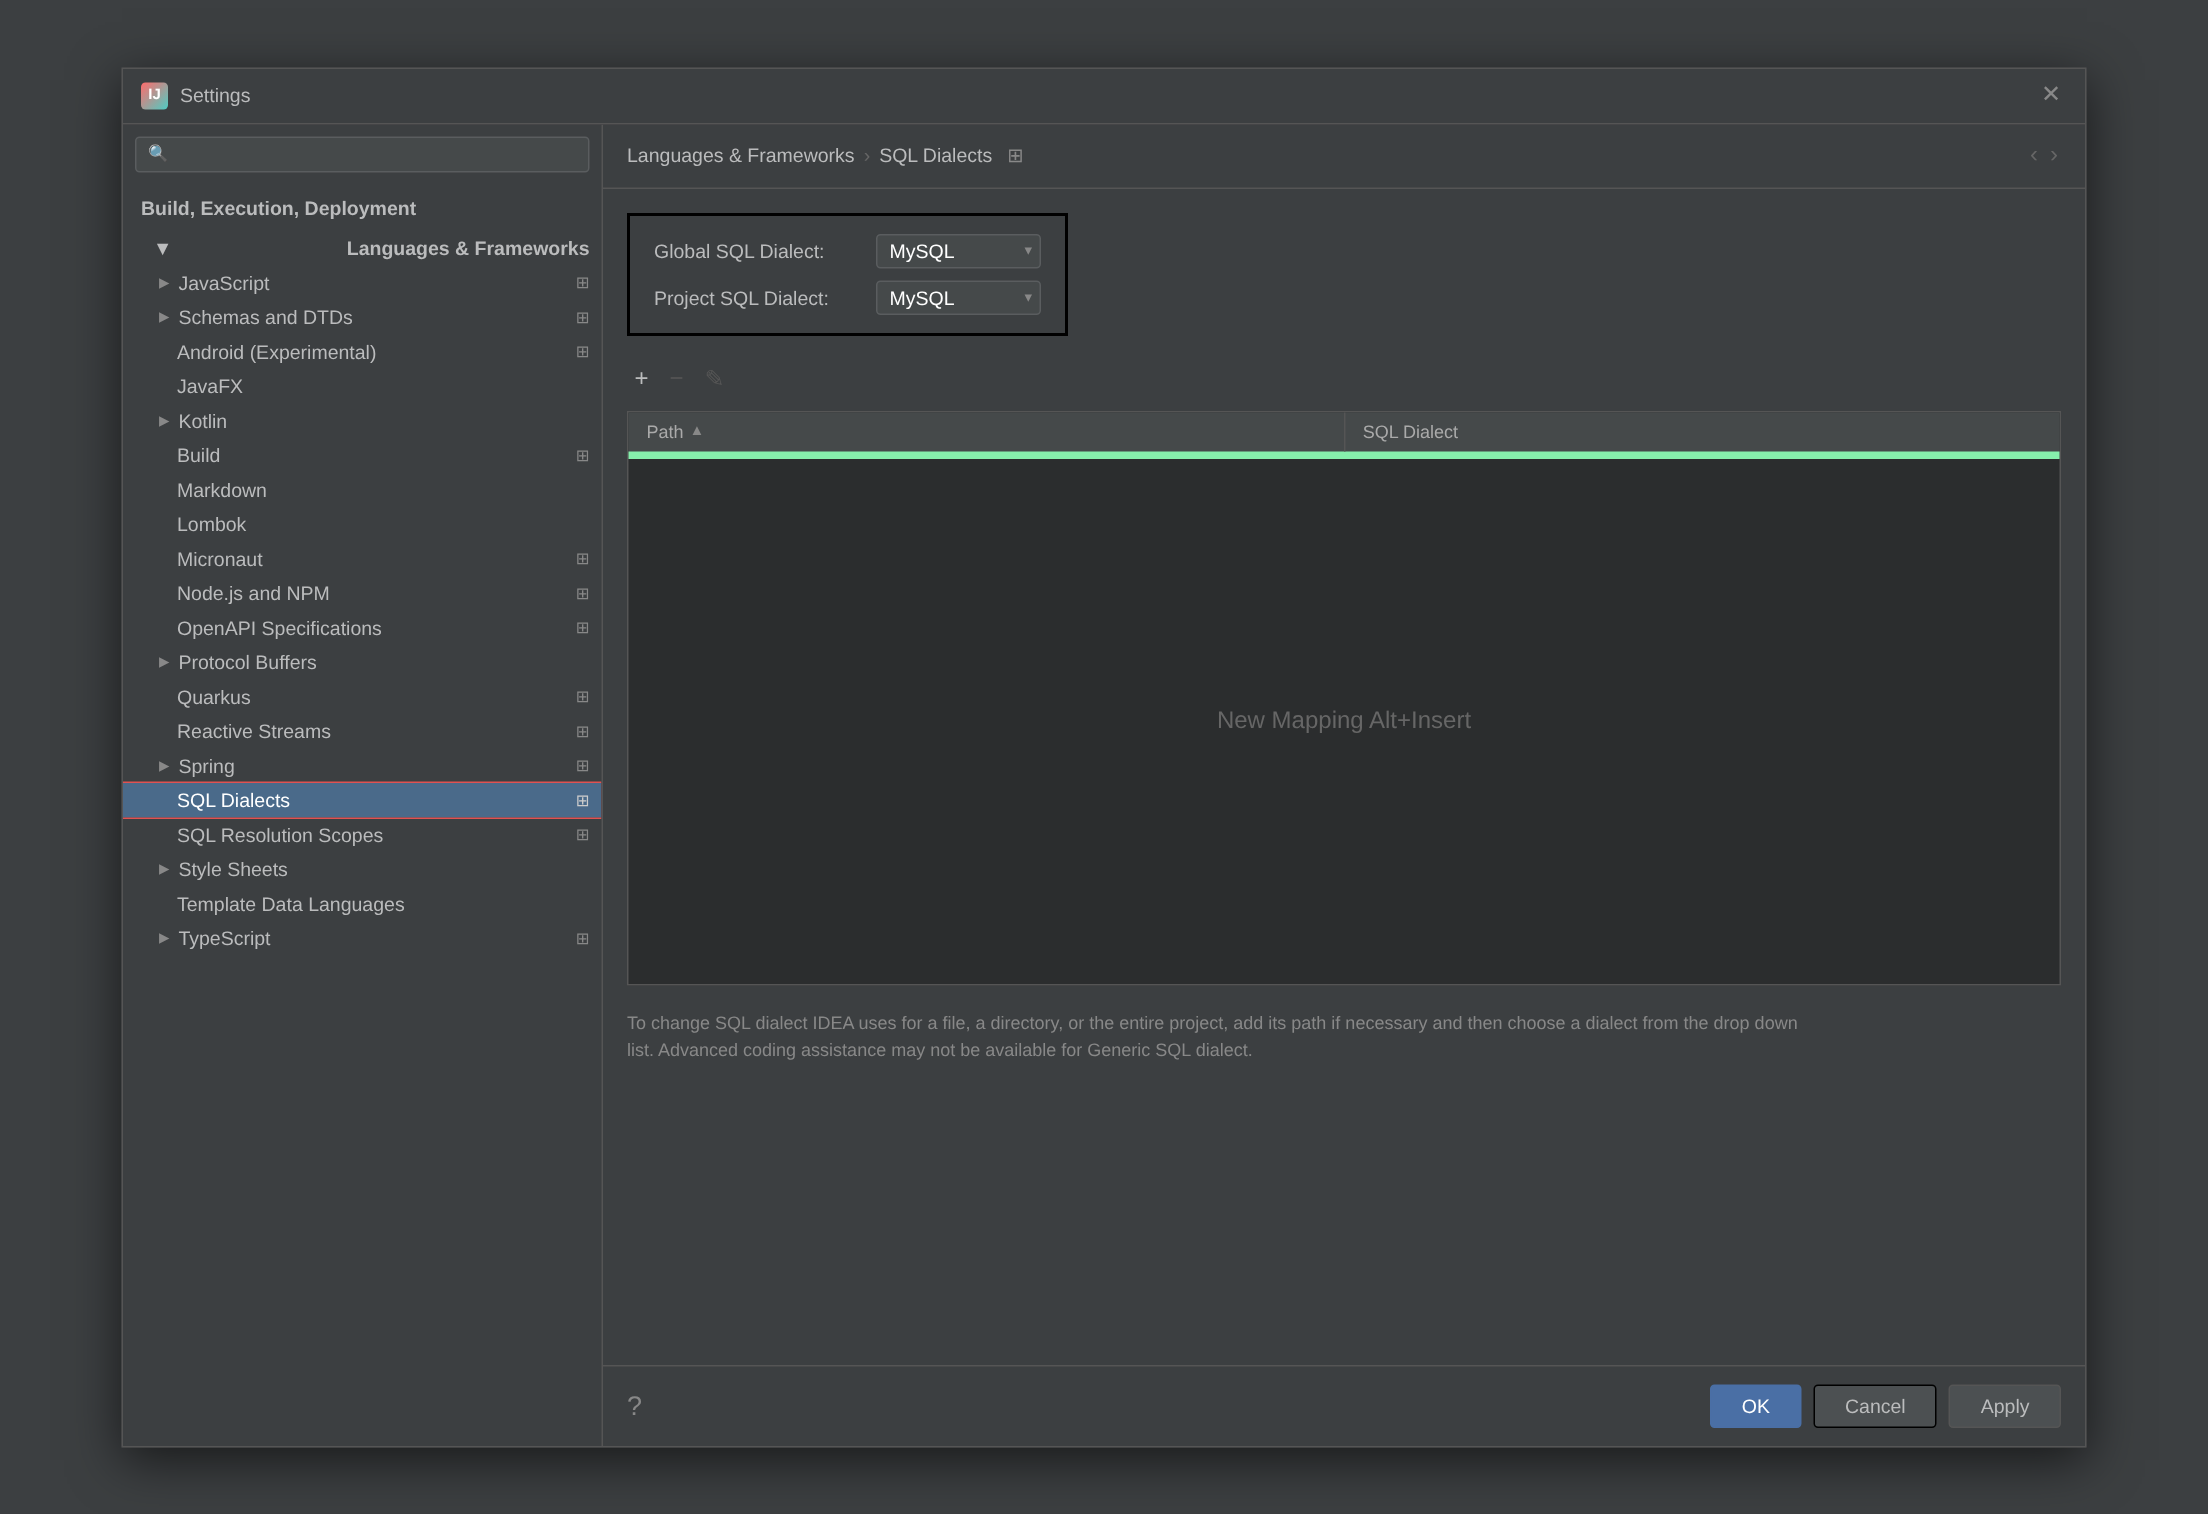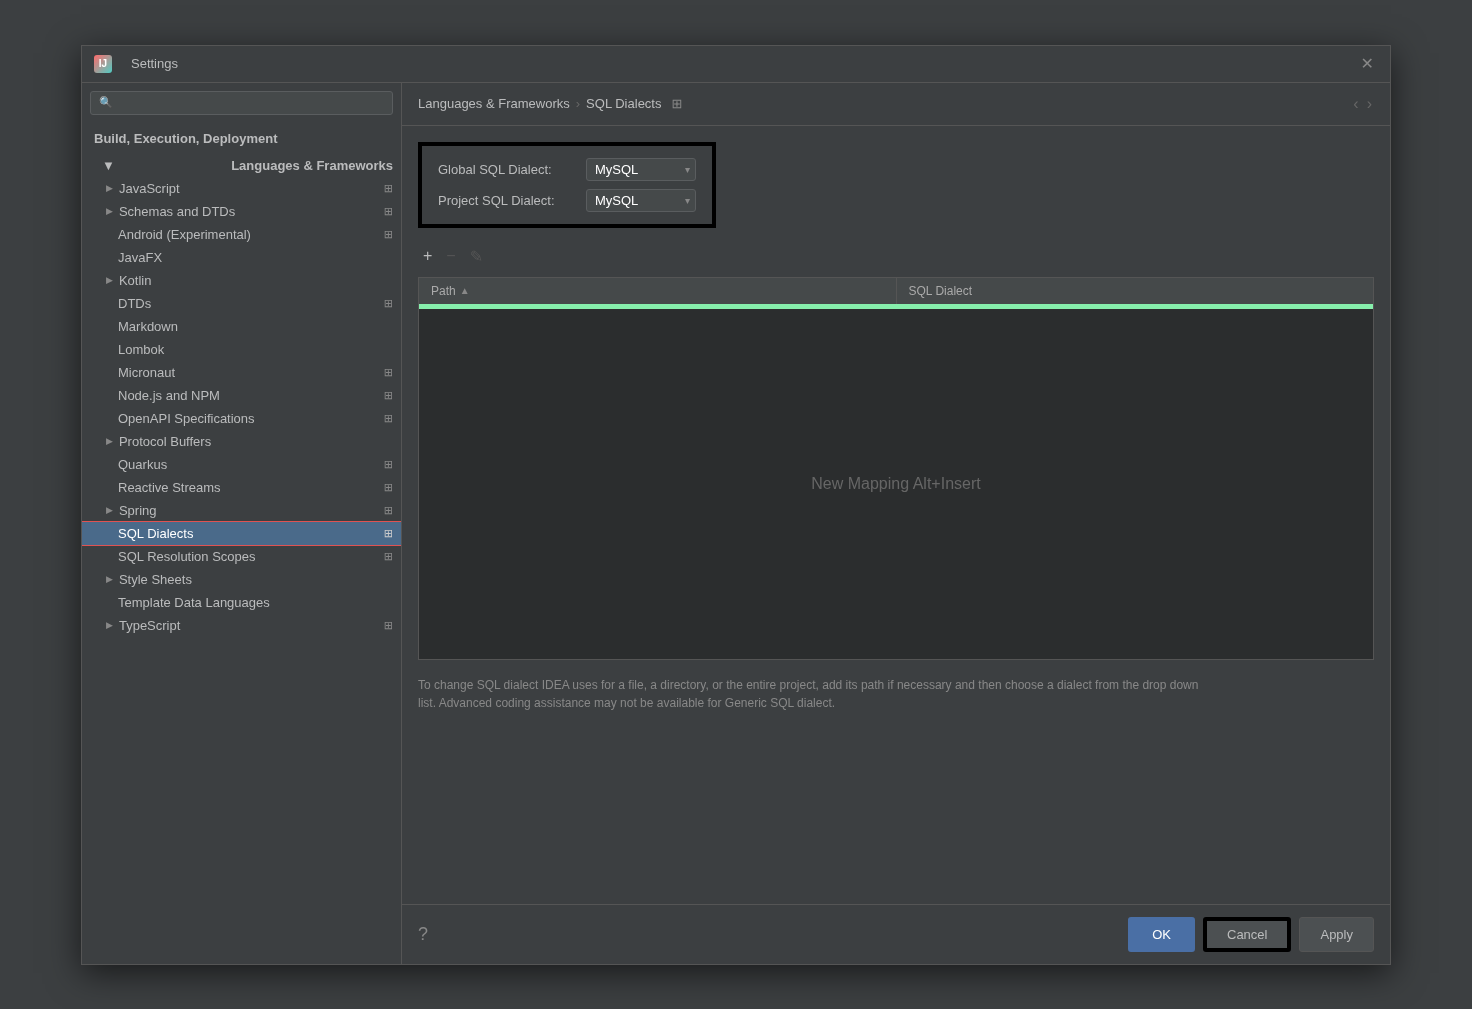--- a/index.html
+++ b/index.html
@@ -29,21 +29,21 @@
       padding: 8px 12px;
       display: flex;
       align-items: center;
       justify-content: space-between;
       border-bottom: 1px solid #555;
       flex-shrink: 0;
     }
     .title-bar-left {
       display: flex;
       align-items: center;
-      gap: 19px;
+      gap: 8px;
     }
     .app-icon {
       width: 18px;
       height: 18px;
       background: linear-gradient(135deg, #ff6b6b, #4ecdc4);
       border-radius: 3px;
       display: flex;
       align-items: center;
       justify-content: center;
       font-size: 10px;
@@ -181,21 +181,21 @@
       background: none;
       border: none;
       padding: 2px;
     }
     .settings-area {
       flex: 1;
       overflow-y: auto;
       padding: 16px;
     }
     .dialect-box {
-      border: 4px solid #000000;
+      border: 2px solid #000000;
       padding: 12px 16px;
       margin-bottom: 16px;
       display: inline-block;
       background: #3c3f41;
     }
     .dialect-row {
       display: flex;
       align-items: center;
       gap: 8px;
       margin-bottom: 8px;
@@ -308,21 +308,21 @@
     }
     .footer-right {
       display: flex;
       gap: 8px;
     }
     .btn {
       padding: 6px 20px;
       border-radius: 3px;
       font-size: 13px;
       cursor: pointer;
-      border: 4px solid #000000;
+      border: 1px solid #000000;
       background: #4c5052;
       color: #bbbcbd;
     }
     .btn-primary {
       background: #4a6fa5;
       border-color: #4a6fa5;
       color: #ffffff;
     }
     .btn-apply {
       background: #4c5052;
@@ -392,21 +392,21 @@
 
         <div class="sidebar-item indent-1">
           <div class="sidebar-item-label">
             <span class="chevron">▶</span>
             <span>Kotlin</span>
           </div>
         </div>
 
         <div class="sidebar-item indent-2">
           <div class="sidebar-item-label">
-            <span>DTDs</span>
+            <span>Build</span>
           </div>
           <span class="sidebar-icon-small">⊞</span>
         </div>
 
         <div class="sidebar-item indent-2">
           <div class="sidebar-item-label">
             <span>Markdown</span>
           </div>
         </div>
 

